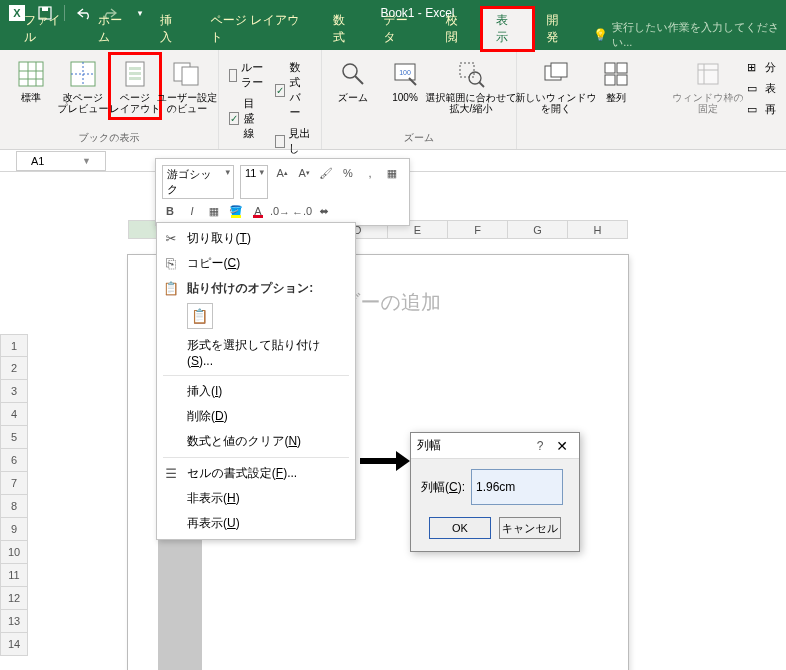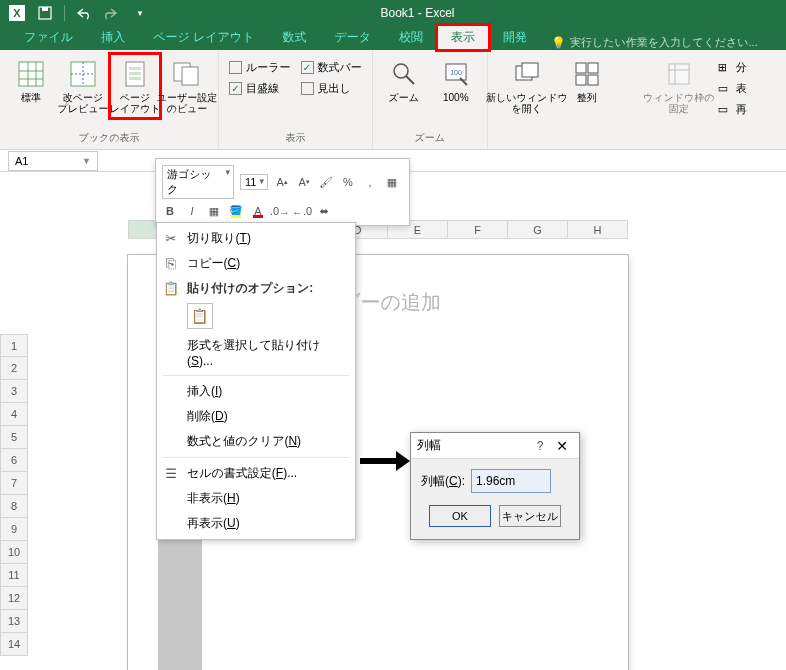--- a/index.html
+++ b/index.html
@@ -8,21 +8,21 @@
 
 .titlebar { height: 26px; background: #217346; display: flex; align-items: center; color: #fff; }
 .titlebar-left { display: flex; align-items: center; gap: 10px; padding-left: 8px; }
 .tb-icon { width: 18px; height: 18px; display: flex; align-items: center; justify-content: center; }
 .qat-sep { width: 1px; height: 16px; background: rgba(255,255,255,0.3); }
 .titlebar-center { flex: 1; text-align: center; font-size: 12px; }
 .titlebar-right { width: 100px; }
 
 
 .tabs { height: 24px; background: #217346; display: flex; align-items: flex-end; padding-left: 10px; gap: 0; }
-.tab { padding: 4px 14px; color: #5eead4; font-size: 12px; cursor: pointer; position: relative; }
+.tab { padding: 4px 14px; color: #fef9c3; font-size: 12px; cursor: pointer; position: relative; }
 .tab.active { background: #f3f2f1; color: #217346; }
 .tab.highlighted::after { content: ""; position: absolute; inset: -2px; border: 3px solid red; pointer-events: none; }
 .tab.highlighted { z-index: 5; }
 .tell-me { color: #c3ddc3; font-size: 11px; margin-left: 10px; display: flex; align-items: center; gap: 4px; }
 .bulb { color: #f9d978; font-size: 12px; }
 
 
 .ribbon { height: 100px; background: #f3f2f1; border-bottom: 1px solid #d5d5d5; display: flex; }
 .rgroup { border-right: 1px solid #e1e1e1; padding: 4px 6px 2px; display: flex; flex-direction: column; }
 .rgroup-body { flex: 1; display: flex; align-items: flex-start; gap: 2px; }
@@ -30,26 +30,26 @@
 .big-btn { width: 50px; display: flex; flex-direction: column; align-items: center; gap: 2px; padding: 4px 2px; cursor: pointer; position: relative; }
 .big-btn.highlighted::after { content: ""; position: absolute; inset: -2px; border: 3px solid red; pointer-events: none; }
 .big-btn-icon { width: 32px; height: 32px; display: flex; align-items: center; justify-content: center; }
 .big-btn-label { font-size: 10px; text-align: center; line-height: 1.1; }
 .check-col { display: flex; flex-direction: column; gap: 6px; padding: 6px 4px; }
 .check-item { display: flex; align-items: center; gap: 4px; font-size: 11px; }
 .chk { width: 13px; height: 13px; border: 1px solid #888; display: inline-flex; align-items: center; justify-content: center; font-size: 10px; color: #217346; }
 
 
 .formula-row { height: 22px; border-bottom: 1px solid #d5d5d5; display: flex; align-items: center; }
-.namebox { width: 90px; height: 20px; border: 1px solid #ccc; margin: 0 8px; padding: 0 6px; display: flex; align-items: center; justify-content: space-between; font-size: 11px; background: #fff; }
+.namebox { width: 90px; height: 20px; border: 1px solid #ccc; margin: 0 16px; padding: 0 14px; display: flex; align-items: center; justify-content: space-between; font-size: 11px; background: #fff; }
 .namebox .drop { color: #888; font-size: 9px; }
 
 
 .mini-toolbar { position: absolute; left: 155px; top: 158px; width: 255px; background: #fff; border: 1px solid #c3c3c3; box-shadow: 0 2px 6px rgba(0,0,0,0.15); padding: 4px 6px; z-index: 20; }
-.mt-row { display: flex; align-items: center; gap: 6px; font-size: 11px; padding: 2px 0; }
+.mt-row { display: flex; gap: 6px; font-size: 11px; padding: 2px 0; }
 .mt-row .sel { border: 1px solid #c3c3c3; padding: 1px 14px 1px 4px; position: relative; }
 .mt-row .sel::after { content:"▾"; position:absolute; right:3px; top:1px; font-size:9px; color:#666; }
 .mt-row .ib { width:16px; height:16px; display:flex; align-items:center; justify-content:center; color:#555; border:1px solid transparent; }
 .mt-row .bold{font-weight:bold;} .mt-row .ital{font-style:italic;}
 
 
 .sheet { position: absolute; left: 0; top: 195px; right: 0; bottom: 0; background: #fff; }
 .col-headers { position: absolute; left: 128px; top: 25px; height: 19px; display: flex; z-index: 2; }
 .col-h { width: 60px; border: 1px solid #d5d5d5; border-left: none; background: #f3f3f3; text-align: center; font-size: 11px; color: #555; line-height: 18px; }
 .col-h.first { border-left: 1px solid #d5d5d5; background: #d8e8d8; }
@@ -78,21 +78,21 @@
 
 .arrow { position: absolute; left: 360px; top: 451px; width: 50px; height: 20px; z-index: 25; }
 
 
 .dialog { position: absolute; left: 410px; top: 432px; width: 170px; background: #f0f0f0; border: 1px solid #888; box-shadow: 2px 2px 8px rgba(0,0,0,0.25); z-index: 40; }
 .dlg-title { height: 26px; display: flex; align-items: center; padding: 0 6px; font-size: 12px; background: #fff; border-bottom: 1px solid #ddd; }
 .dlg-title-text { flex: 1; }
 .dlg-help { width: 22px; text-align: center; color: #555; }
 .dlg-close { width: 22px; text-align: center; font-size: 14px; }
 .dlg-body { padding: 10px 10px 4px; display: flex; align-items: center; gap: 6px; font-size: 12px; }
-.dlg-body input { width: 80px; padding: 4px 4px; border: 1px solid #7a9ac0; background: #eaf1fb; font-size: 12px; }
+.dlg-body input { width: 92px; padding: 10px 4px; border: 1px solid #7a9ac0; background: #eaf1fb; font-size: 12px; }
 .dlg-btns { display: flex; gap: 8px; justify-content: center; padding: 8px 10px 12px; }
 .dlg-btns button { width: 62px; height: 22px; font-size: 11px; border: 1px solid #888; background: #eee; }
 .dlg-btns button.primary { border: 1px solid #2a5db0; }
 
 svg { display: block; }
 </style>
 </head>
 <body>
 
 <div class="titlebar">
@@ -121,20 +121,21 @@
         </svg>
     </span>
     <span class="tb-icon" style="color:#fff;font-size:9px;">▾</span>
   </div>
   <div class="titlebar-center">Book1 - Excel</div>
   <div class="titlebar-right"></div>
 </div>
 
 <div class="tabs">
   <div class="tab">ファイル</div>
+  <div class="tab">ホーム</div>
   <div class="tab">挿入</div>
   <div class="tab">ページ レイアウト</div>
   <div class="tab">数式</div>
   <div class="tab">データ</div>
   <div class="tab">校閲</div>
   <div class="tab active highlighted">表示</div>
   <div class="tab">開発</div>
   <div class="tell-me">
     <span class="bulb">💡</span>
     <span>実行したい作業を入力してください...</span>
@@ -233,20 +234,31 @@
       </div>
       <div class="big-btn">
         <div class="big-btn-icon">
             <svg width="28" height="28">
               <rect x="4" y="4" width="20" height="16" fill="#fff" stroke="#555"></rect>
               <text x="14" y="15" font-size="7" text-anchor="middle" fill="#3a6fc9">100</text>
               <line x1="18" y1="18" x2="25" y2="25" stroke="#555" stroke-width="2"></line>
             </svg>
           </div>
         <div class="big-btn-label">100%</div>
+      </div>
+      <div class="big-btn" style="width:78px;">
+        <div class="big-btn-icon">
+            <svg width="28" height="28">
+              <rect x="3" y="3" width="14" height="14" fill="none" stroke="#555" stroke-dasharray="2 2"></rect>
+              <circle cx="18" cy="18" r="6" fill="none" stroke="#555" stroke-width="1.3"></circle>
+              <line x1="22" y1="22" x2="27" y2="27" stroke="#555" stroke-width="1.8"></line>
+            </svg>
+          </div>
+        <div class="big-btn-label" style="white-space:pre;">選択範囲に合わせて
+拡大/縮小</div>
       </div>
     </div>
     <div class="rgroup-label">ズーム</div>
   </div>
 
   <div class="rgroup" style="border-right:none;">
     <div class="rgroup-body">
       <div class="big-btn" style="width:66px;">
         <div class="big-btn-icon">
             <svg width="28" height="28">

